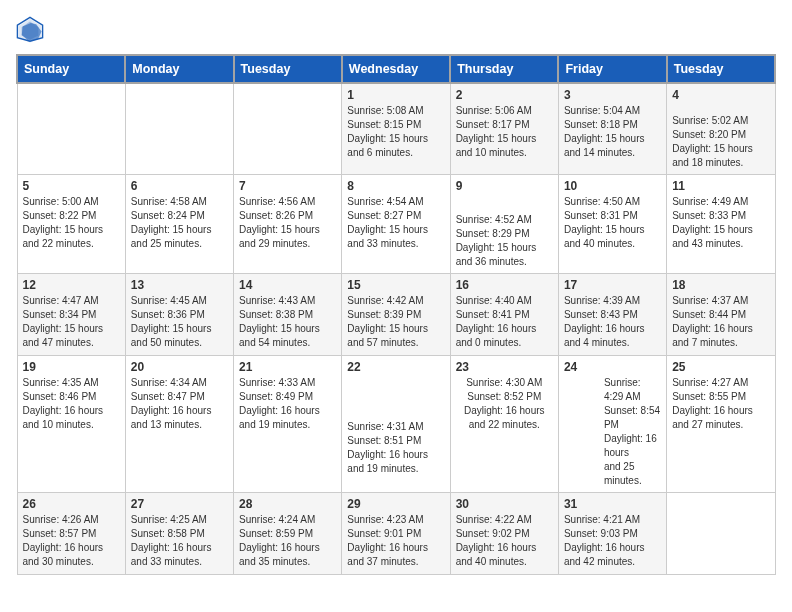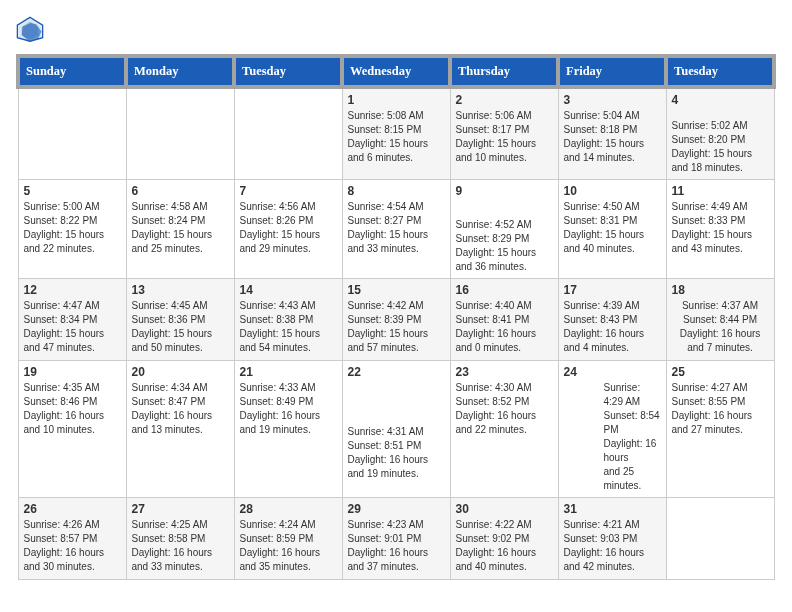--- a/index.html
+++ b/index.html
@@ -49,22 +49,21 @@
       border-collapse: collapse;
       table-layout: fixed;
     }
     thead th {
       background-color: #1a5eb8;
       color: #fff;
       text-align: left;
       padding: 6px 6px;
       font-size: 12.5px;
       font-weight: bold;
-      border: 4px solid #a3a3a3;
-      font-family: Liberation Serif, serif;
+      border: 2px solid #a3a3a3;
     }
     tbody td {
       border: 1px solid #ccc;
       vertical-align: top;
       padding: 4px 5px;
       font-size: 10.5px;
       color: #333;
       height: 82px;
       background: #fff;
     }
@@ -243,21 +242,21 @@
         </td>
         <td>
           <span class="day-number">17</span>
           <div class="cell-text" style="white-space: pre-line;">Sunrise: 4:39 AM
 Sunset: 8:43 PM
 Daylight: 16 hours
 and 4 minutes.</div>
         </td>
         <td>
           <span class="day-number">18</span>
-          <div class="cell-text" style="white-space: pre-line; text-align: center;">Sunrise: 4:37 AM
+          <div class="cell-text" style="white-space: pre-line;">Sunrise: 4:37 AM
 Sunset: 8:44 PM
 Daylight: 16 hours
 and 7 minutes.</div>
         </td>
       </tr>
       <tr>
         <td>
           <span class="day-number">19</span>
           <div class="cell-text" style="white-space: pre-line;">Sunrise: 4:35 AM
 Sunset: 8:46 PM
@@ -280,21 +279,21 @@
         </td>
         <td>
           <span class="day-number">22</span>
           <div class="cell-text" style="white-space: pre-line; margin-top: 46px;">Sunrise: 4:31 AM
 Sunset: 8:51 PM
 Daylight: 16 hours
 and 19 minutes.</div>
         </td>
         <td>
           <span class="day-number">23</span>
-          <div class="cell-text" style="white-space: pre-line;">Sunrise: 4:30 AM
+          <div class="cell-text" style="white-space: pre-line; text-align: center;">Sunrise: 4:30 AM
 Sunset: 8:52 PM
 Daylight: 16 hours
 and 22 minutes.</div>
         </td>
         <td>
           <span class="day-number">24</span>
           <div class="cell-text" style="white-space: pre-line; margin-left: 40px;">Sunrise: 4:29 AM
 Sunset: 8:54 PM
 Daylight: 16 hours
 and 25 minutes.</div>

